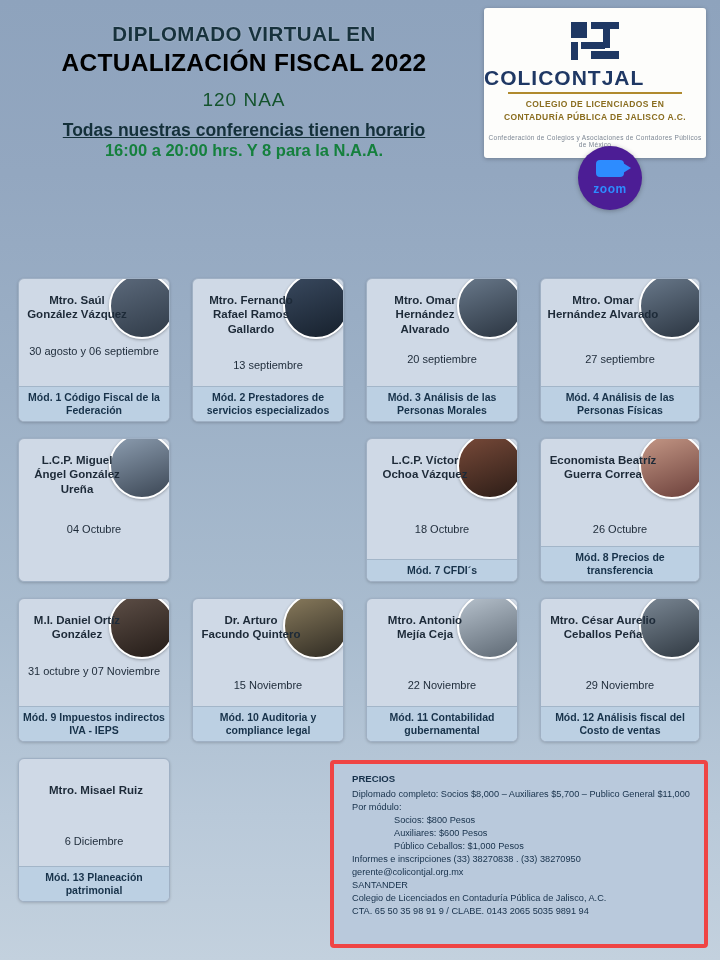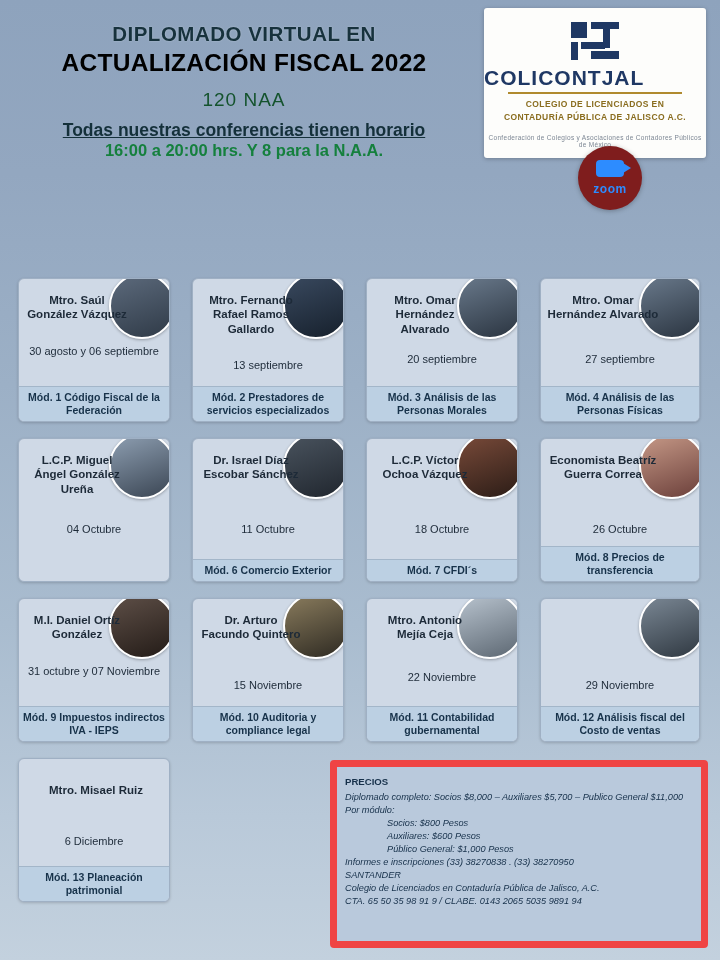--- a/index.html
+++ b/index.html
@@ -24,21 +24,21 @@
   
   .logo-card{position:absolute;left:484px;top:8px;width:222px;height:150px;background:#fdfdfb;border-radius:3px;
      box-shadow:0 1px 4px rgba(0,0,0,.25);}
   .logo-mark{position:absolute;left:50%;top:10px;transform:translateX(-50%);width:56px;height:46px;}
   .logo-name{position:absolute;left:0;top:58px;width:222px;text-align:left;font-size:21px;font-weight:bold;color:#1f3864;letter-spacing:1px;}
   .logo-rule{position:absolute;left:24px;top:84px;width:174px;height:2px;background:#b08a2e;}
   .logo-sub{position:absolute;left:0;top:90px;width:222px;text-align:center;font-size:8.5px;font-weight:bold;color:#8a6d1f;line-height:1.5;letter-spacing:.4px;}
   .logo-foot{position:absolute;left:0;top:126px;width:222px;text-align:center;font-size:6.5px;color:#7d8794;letter-spacing:.3px;}
 
   
-  .zoom-badge{position:absolute;left:578px;top:146px;width:64px;height:64px;border-radius:50%;background:#7f1d1d;
+  .zoom-badge{position:absolute;left:578px;top:146px;width:64px;height:64px;border-radius:50%;background:#4c1d95;
      box-shadow:0 1px 5px rgba(0,0,0,.28);}
   .zoom-cam{position:absolute;left:50%;top:14px;transform:translateX(-50%);width:28px;height:17px;background:#2d8cff;border-radius:4px;}
   .zoom-cam:after{content:"";position:absolute;right:-7px;top:3px;width:0;height:0;
      border-top:5px solid transparent;border-bottom:5px solid transparent;border-left:8px solid #2d8cff;}
   .zoom-word{position:absolute;left:0;top:36px;width:64px;text-align:center;font-size:12px;font-weight:bold;color:#2d8cff;letter-spacing:.5px;}
 
   
   .grid{position:absolute;left:18px;top:278px;width:690px;}
   .row{position:relative;height:160px;}
   .card{position:absolute;top:0;width:150px;height:142px;background:#cfd9e6;border:1px solid #9fb0c4;border-radius:6px;
@@ -46,25 +46,25 @@
   .card.c0{left:0;} .card.c1{left:174px;} .card.c2{left:348px;} .card.c3{left:522px;}
   .card.wide{width:158px;}
   .photo{position:absolute;right:-6px;top:-6px;width:62px;height:62px;border-radius:50%;
      border:2px solid #ffffff;box-shadow:0 1px 3px rgba(0,0,0,.3);overflow:hidden;}
   .name{position:absolute;left:6px;top:14px;width:104px;text-align:center;font-size:11.5px;font-weight:bold;color:#1d2a38;line-height:1.25;}
   .date{position:absolute;left:4px;width:142px;text-align:center;font-size:11px;color:#1d2a38;line-height:1.25;}
   .mod{position:absolute;left:0;bottom:0;width:100%;background:#bcd0e3;border-top:1px solid #a3b6c9;
        font-size:10.5px;font-weight:bold;color:#17324a;text-align:center;padding:4px 3px;box-sizing:border-box;line-height:1.25;}
 
   
-  .prices{position:absolute;left:330px;top:760px;width:378px;height:188px;background:#b9c9dc;border:7px solid #ef4444;border-radius:4px;
-      padding:8px 8px;box-sizing:border-box;color:#16304a;font-size:9.2px;line-height:1.42;}
+  .prices{position:absolute;left:330px;top:760px;width:378px;height:188px;background:#b9c9dc;border:4px solid #ef4444;border-radius:4px;
+      padding:8px 18px;box-sizing:border-box;color:#16304a;font-size:9.2px;line-height:1.42;}
   .prices .hd{font-weight:bold;font-size:9.6px;margin-bottom:2px;}
   .prices .ind{padding-left:42px;}
-  .prices .ln{white-space:nowrap;font-style:italic;}
+  .prices .ln{white-space:nowrap;}
 </style>
 </head>
 <body>
 
 <div class="page">
 
   <div class="header">
     <div class="title-block">
       <div class="t1">DIPLOMADO VIRTUAL EN</div>
       <div class="t2">ACTUALIZACIÓN FISCAL 2022</div>
@@ -125,26 +125,20 @@
         <div class="mod">Mód. 4 Análisis  de las Personas Físicas</div>
       </div>
     </div>
 
     <div class="row">
       <div class="card c0">
         <div class="photo" style="background:linear-gradient(160deg,#8fa0b3,#3a4553);"></div>
         <div class="name">L.C.P. Miguel Ángel González Ureña</div>
         <div class="date" style="top:84px">04 Octubre</div>
       </div>
-      <div class="card c1">
-        <div class="photo" style="background:linear-gradient(160deg,#4a545f,#20262e);"></div>
-        <div class="name">Dr. Israel Díaz Escobar Sánchez</div>
-        <div class="date" style="top:84px">11 Octubre</div>
-        <div class="mod">Mód. 6 Comercio Exterior</div>
-      </div>
       <div class="card c2">
         <div class="photo" style="background:linear-gradient(160deg,#7a4b3a,#2b1c16);"></div>
         <div class="name">L.C.P. Víctor Ochoa Vázquez</div>
         <div class="date" style="top:84px">18 Octubre</div>
         <div class="mod">Mód. 7 CFDI´s</div>
       </div>
       <div class="card c3 wide">
         <div class="photo" style="background:linear-gradient(160deg,#c79a88,#6b3f3a);"></div>
         <div class="name" style="width:112px">Economista Beatríz Guerra Correa</div>
         <div class="date" style="top:84px;width:150px">26 Octubre</div>
@@ -161,45 +155,47 @@
       </div>
       <div class="card c1">
         <div class="photo" style="background:linear-gradient(160deg,#8b7d5e,#2e2a22);"></div>
         <div class="name">Dr. Arturo Facundo Quintero</div>
         <div class="date" style="top:80px">15 Noviembre</div>
         <div class="mod">Mód. 10 Auditoria y compliance  legal</div>
       </div>
       <div class="card c2">
         <div class="photo" style="background:linear-gradient(160deg,#b9c4cf,#5c6772);"></div>
         <div class="name">Mtro. Antonio Mejía Ceja</div>
-        <div class="date" style="top:72px">22 Noviembre</div>
+        <div class="date" style="top:80px">22 Noviembre</div>
         <div class="mod">Mód. 11 Contabilidad gubernamental</div>
       </div>
       <div class="card c3 wide">
         <div class="photo" style="background:linear-gradient(160deg,#7d8a97,#2f3841);"></div>
+        <div class="name" style="width:112px">Mtro. César Aurelio Ceballos Peña</div>
         <div class="date" style="top:80px;width:150px">29 Noviembre</div>
         <div class="mod">Mód. 12 Análisis  fiscal del Costo de ventas</div>
       </div>
     </div>
 
     <div class="row">
       <div class="card c0">
         <div class="name" style="width:142px;top:24px">Mtro. Misael Ruiz</div>
         <div class="date" style="top:76px">6 Diciembre</div>
         <div class="mod">Mód. 13 Planeación patrimonial</div>
       </div>
     </div>
   </div>
 
   <div class="prices">
     <div class="hd">PRECIOS</div>
     <div class="ln">Diplomado completo: Socios $8,000 – Auxiliares $5,700 – Publico General $11,000</div>
     <div class="ln">Por módulo:</div>
     <div class="ln ind">Socios: $800 Pesos</div>
     <div class="ln ind">Auxiliares: $600 Pesos</div>
-    <div class="ln ind">Público General: $1,000 Pesos</div>
+    <div class="ln ind">Público Ceballos: $1,000 Pesos</div>
     <div class="ln">Informes e inscripciones (33) 38270838 . (33) 38270950</div>
+    <div class="ln">gerente@colicontjal.org.mx</div>
     <div class="ln">SANTANDER</div>
     <div class="ln">Colegio de Licenciados en Contaduría Pública de Jalisco, A.C.</div>
     <div class="ln">CTA. 65 50 35 98 91 9   /    CLABE.  0143 2065 5035 9891 94</div>
   </div>
 
 </div>
 
 </body></html>

